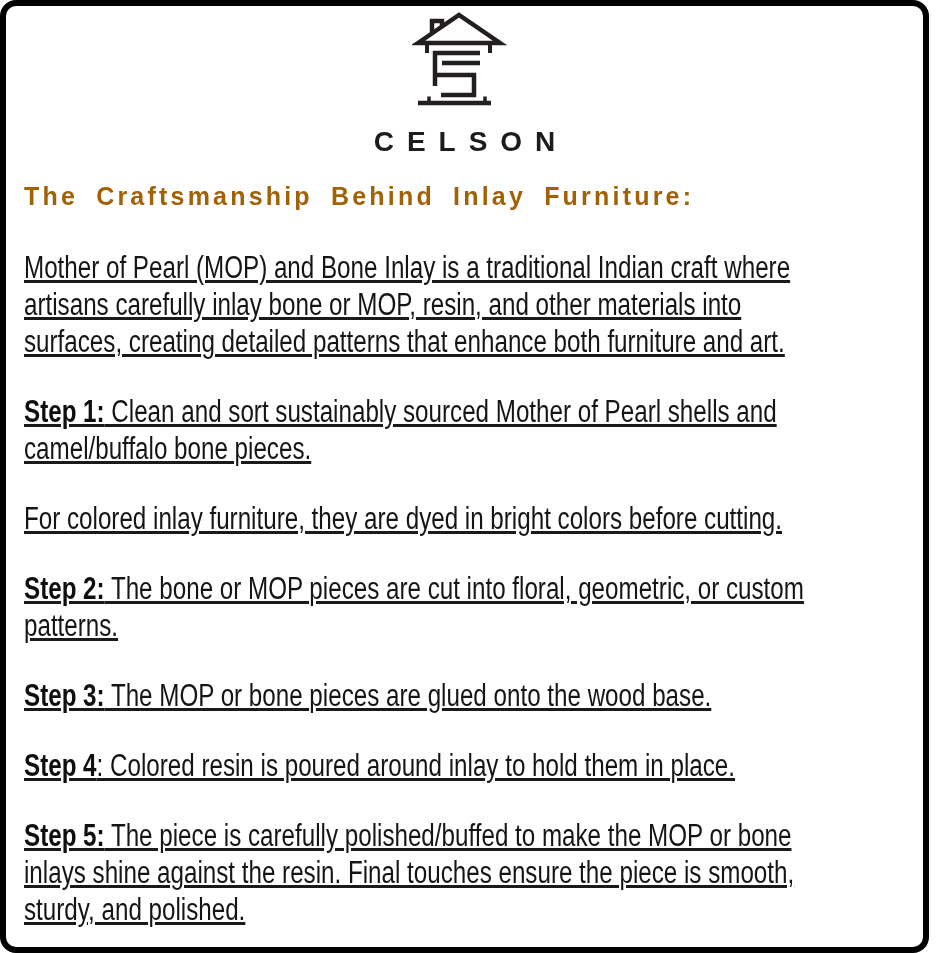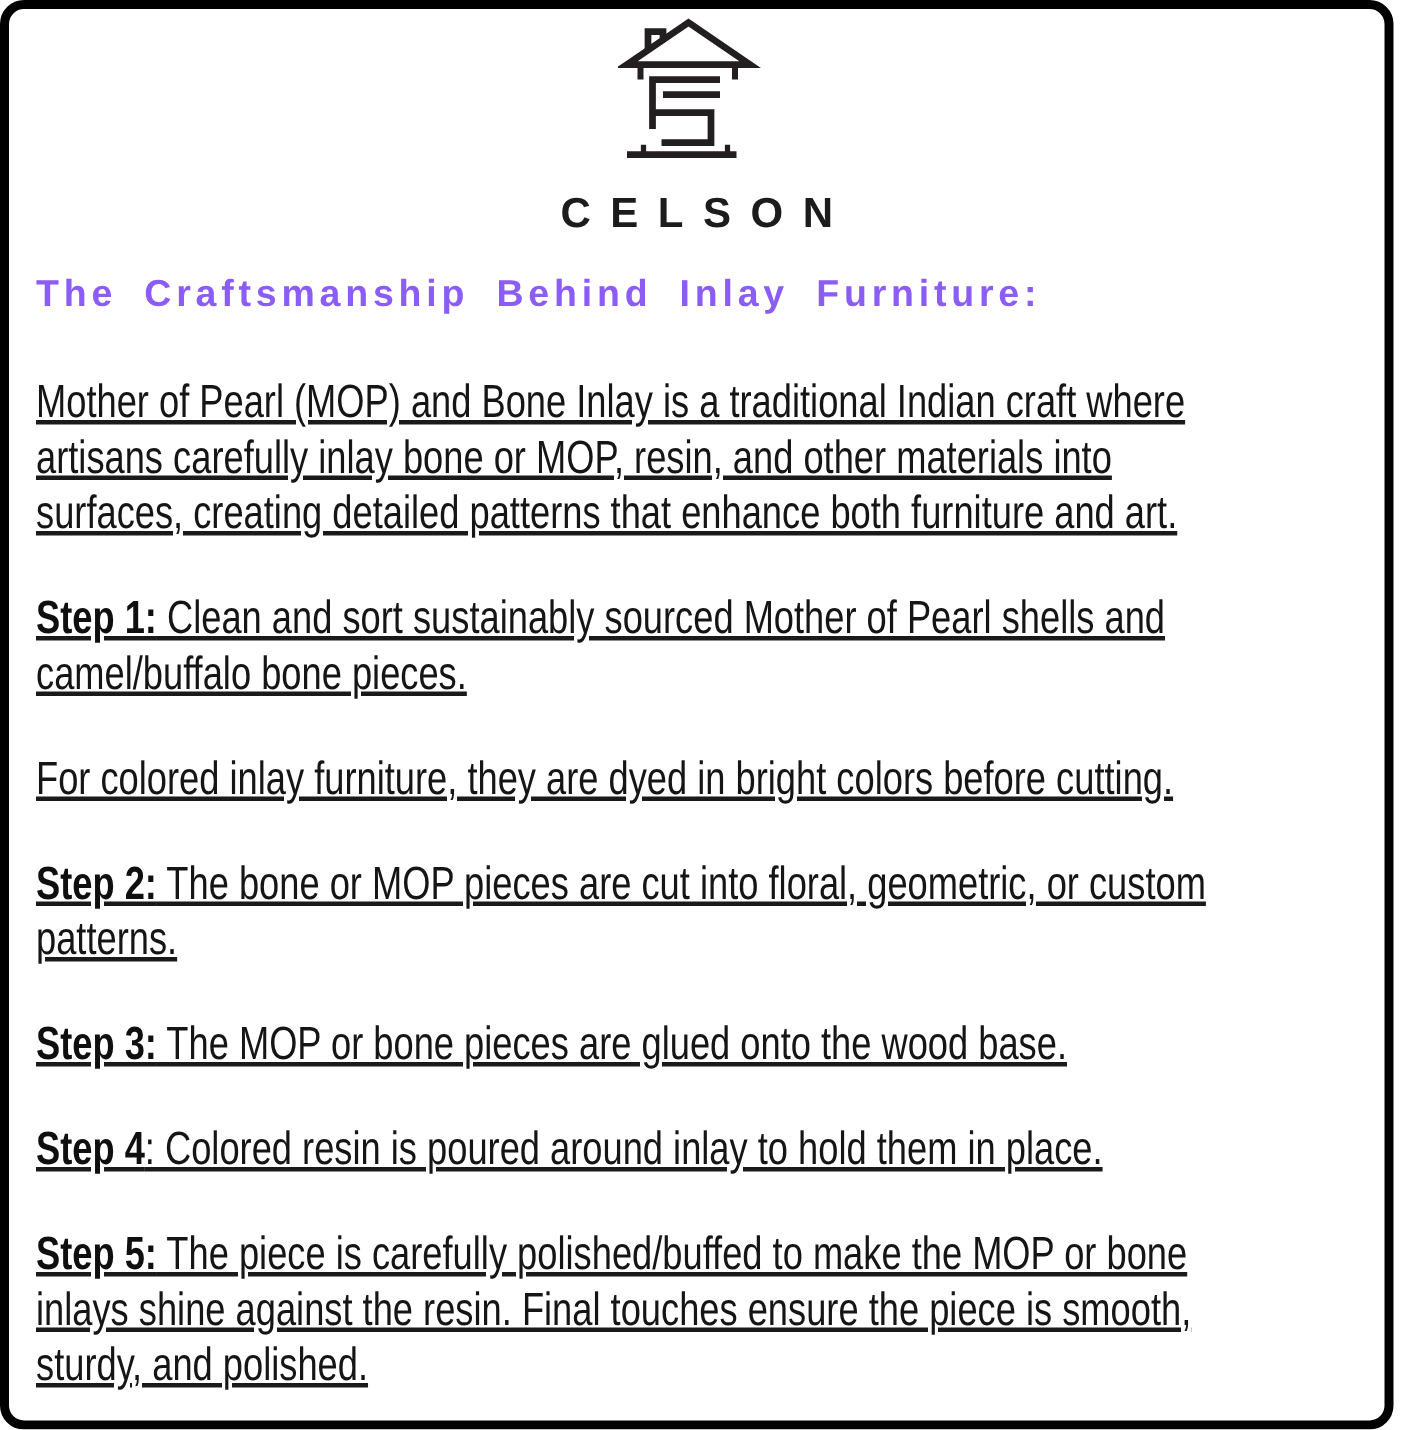--- a/index.html
+++ b/index.html
@@ -35,21 +35,21 @@
     color: #1c1c1c;
   }
 
   .page-title {
     margin: 25px 0 0 18px;
     font-size: 25px;
     line-height: 30px;
     font-weight: bold;
     letter-spacing: 3.2px;
     word-spacing: 8px;
-    color: #8b5cf6;
+    color: #a16207;
   }
 
   .content {
     margin: 38px 0 0 18px;
     text-decoration: underline;
   }
 
   .content p {
     margin: 0 0 33px 0;
     width: 1185px;              

